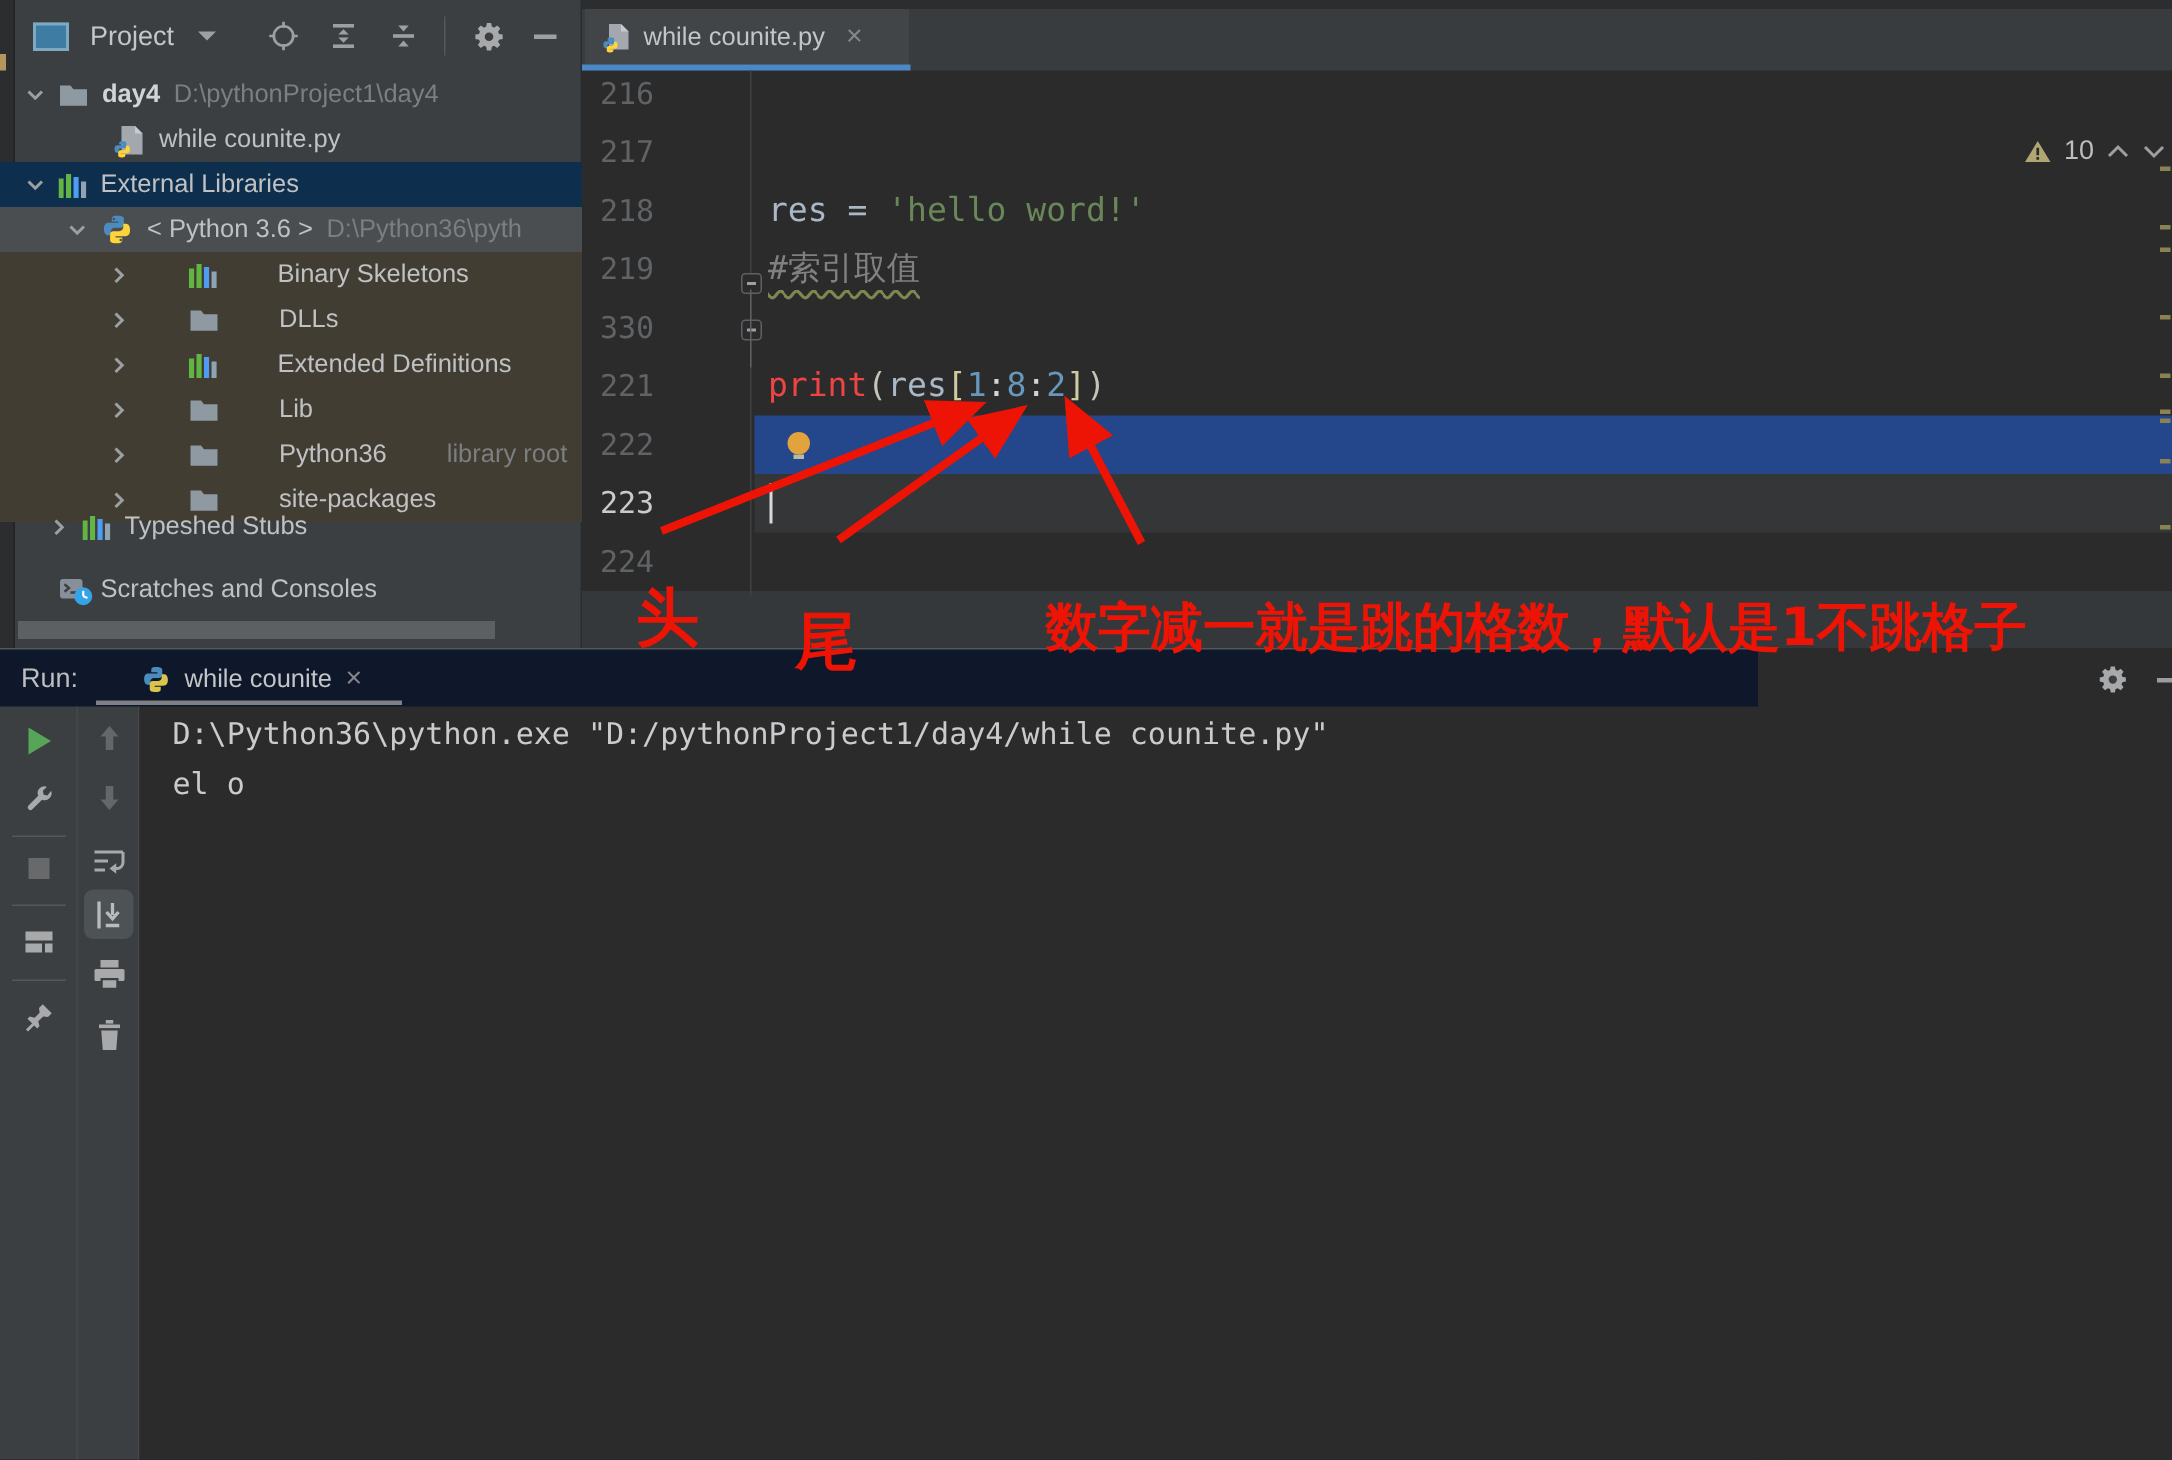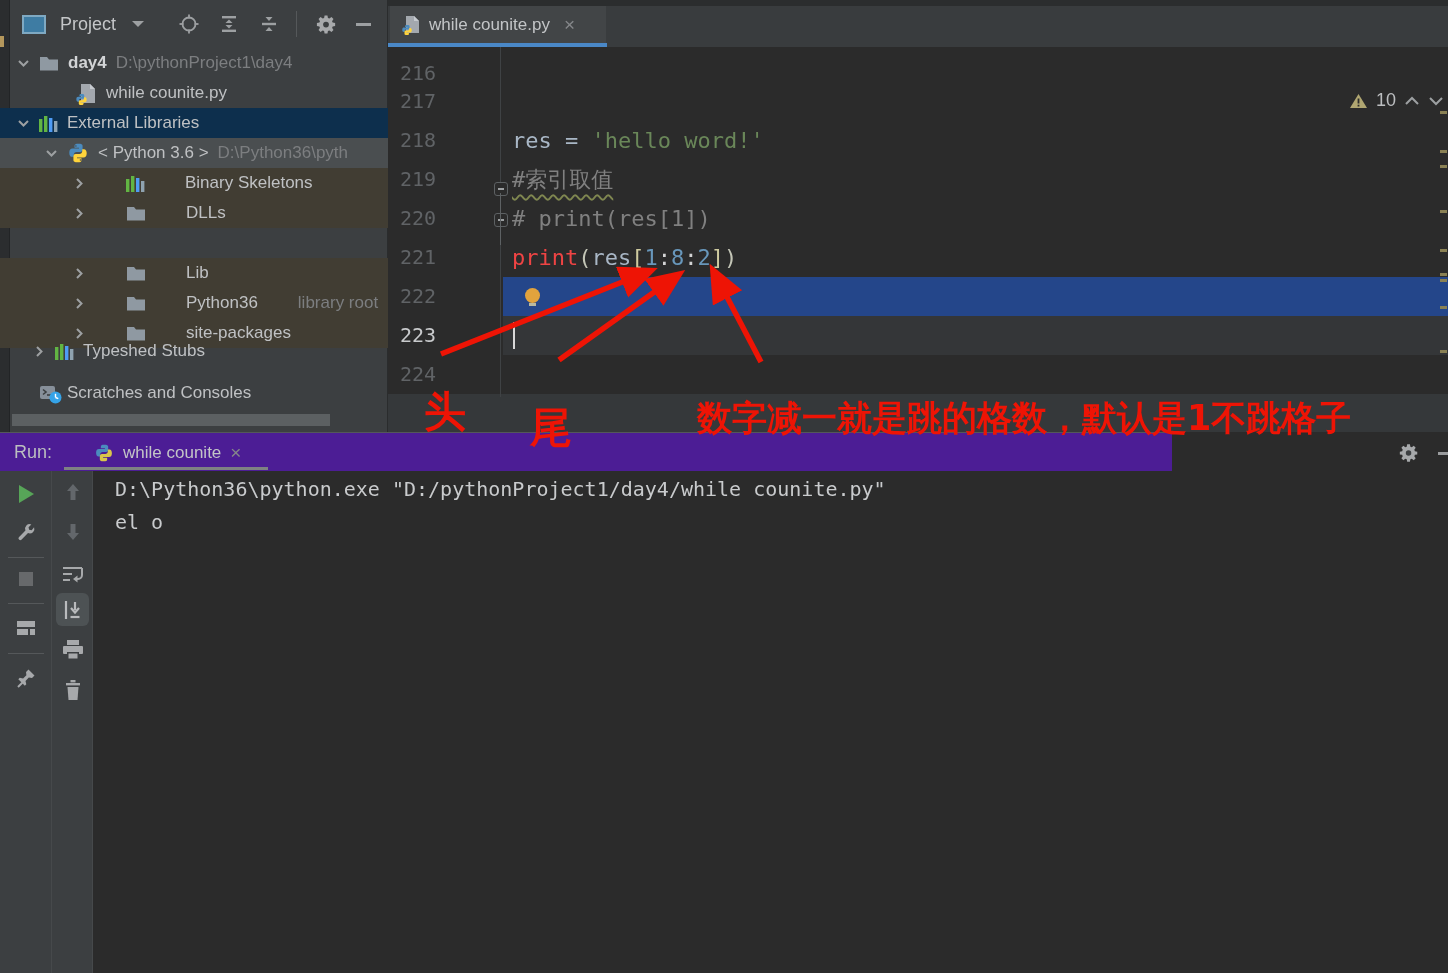--- a/index.html
+++ b/index.html
@@ -71,21 +71,21 @@
   #warn-count { color:#bcbec0; font-size:18px; }
 
   #bottom-band { position:absolute; left:0; top:394px; width:1060px; height:38px; background:#35383a; }
   .stripe { position:absolute; left:1052px; width:7px; height:3px; background:#8a8154; }
 
   
   #overlay { position:absolute; left:0; top:0; width:1448px; height:973px; pointer-events:none; z-index:50; }
   .red-note { font-family:"DejaVu Sans", sans-serif; font-weight:bold; }
 
   
-  #run-panel { position:absolute; left:0; top:432px; width:1172px; height:541px; background:#4c1d95;
+  #run-panel { position:absolute; left:0; top:432px; width:1172px; height:541px; background:#0f172a;
     border-top:1px solid #54575a; }
   #run-header { position:absolute; left:0; top:1px; width:1448px; height:37px; display:flex; align-items:center; }
   #run-label { color:#bcbec0; font-size:18px; margin-left:14px; }
   #run-tab { display:flex; align-items:center; gap:9px; margin-left:42px; color:#c3c5c7; font-size:17px; }
   #run-tab .close { color:#85878a; font-size:19px; }
   #run-tab-underline { position:absolute; left:64px; top:33px; width:204px; height:3px; background:#7e8183; }
   #run-gear { position:absolute; right:28px; top:8px; }
   #run-dash { position:absolute; right:0px; top:18px; width:10px; height:3px; background:#9a9c9e; }
 
   #run-colA { position:absolute; left:0; top:38px; width:52px; height:503px; background:#3c3f41; border-right:1px solid #46494b; }
@@ -239,20 +239,36 @@
           </svg>
         </span>
       <span>
         <svg width="20" height="16">
             <path d="M1 2 h7 l2 2.5 h9 v11 H1 z" fill="#8f99a2"></path>
           </svg>
         </span>
       <span>DLLs</span>
     </div>
 
+    <div class="trow bg-lib" style="top:228px; padding-left:72px">
+      <span class="chev">
+        <svg width="9" height="13">
+            <polyline points="2,2 6.5,6.5 2,11" stroke="#9da0a2" stroke-width="2" fill="none"></polyline>
+          </svg>
+        </span>
+      <span>
+        <svg width="19" height="17">
+            <rect x="0" y="4" width="3.4" height="13" fill="#62b543"></rect>
+            <rect x="5" y="1" width="3.4" height="16" fill="#62b543"></rect>
+            <rect x="10" y="3" width="3.4" height="14" fill="#4f9cf5"></rect>
+            <rect x="15" y="6" width="3.4" height="11" fill="#8fa3b0"></rect>
+          </svg>
+        </span>
+      <span>Extended Definitions</span>
+    </div>
 
     <div class="trow bg-lib" style="top:258px; padding-left:72px">
       <span class="chev">
         <svg width="9" height="13">
             <polyline points="2,2 6.5,6.5 2,11" stroke="#9da0a2" stroke-width="2" fill="none"></polyline>
           </svg>
         </span>
       <span>
         <svg width="20" height="16">
             <path d="M1 2 h7 l2 2.5 h9 v11 H1 z" fill="#8f99a2"></path>
@@ -344,37 +360,36 @@
         <span class="close">×</span>
       </div>
       <div id="etab-accent"></div>
     </div>
 
     <div id="sel-row"></div>
     <div id="caret-row"></div>
     <div id="bottom-band"></div>
     <div id="gutter-line"></div>
 
-    <div class="gnum" style="top:54px">216</div>
+    <div class="gnum" style="top:43px">216</div>
     <div class="gnum" style="top:82px">217</div>
     <div class="gnum" style="top:121px">218</div>
     <div class="gnum" style="top:160px">219</div>
-    <div class="gnum" style="top:199px">220</div>
+    <div class="gnum" style="top:199px">330</div>
     <div class="gnum" style="top:238px">221</div>
     <div class="gnum" style="top:277px">222</div>
     <div class="gnum cur" style="top:316px">223</div>
     <div class="gnum" style="top:355px">224</div>
 
     <div class="foldbox" style="top:182px"></div>
     <div class="foldbox" style="top:213px"></div>
     <div id="foldline"></div>
 
     <div class="cline" style="top:121px"><span class="tk-var">res</span><span class="tk-op"> = </span><span class="tk-str">'hello word!'</span></div>
     <div class="cline" style="top:160px"><span class="tk-com wavy">#索引取值</span></div>
-    <div class="cline" style="top:199px"><span class="tk-com"># print(res[1])</span></div>
     <div class="cline" style="top:238px"><span class="tk-func">print</span><span class="tk-par">(</span><span class="tk-var">res</span><span class="tk-brk">[</span><span class="tk-num">1</span><span class="tk-col">:</span><span class="tk-num">8</span><span class="tk-col">:</span><span class="tk-num">2</span><span class="tk-brk">]</span><span class="tk-par">)</span></div>
 
     <div id="bulb"></div>
     <div id="caret"></div>
 
     <div id="warn-area">
       <span>
         <svg width="19" height="16">
             <path d="M9.5 1 L18 15 H1 z" fill="#b0a671"></path>
             <rect x="8.6" y="5.5" width="1.8" height="5" fill="#2b2b2b"></rect>

